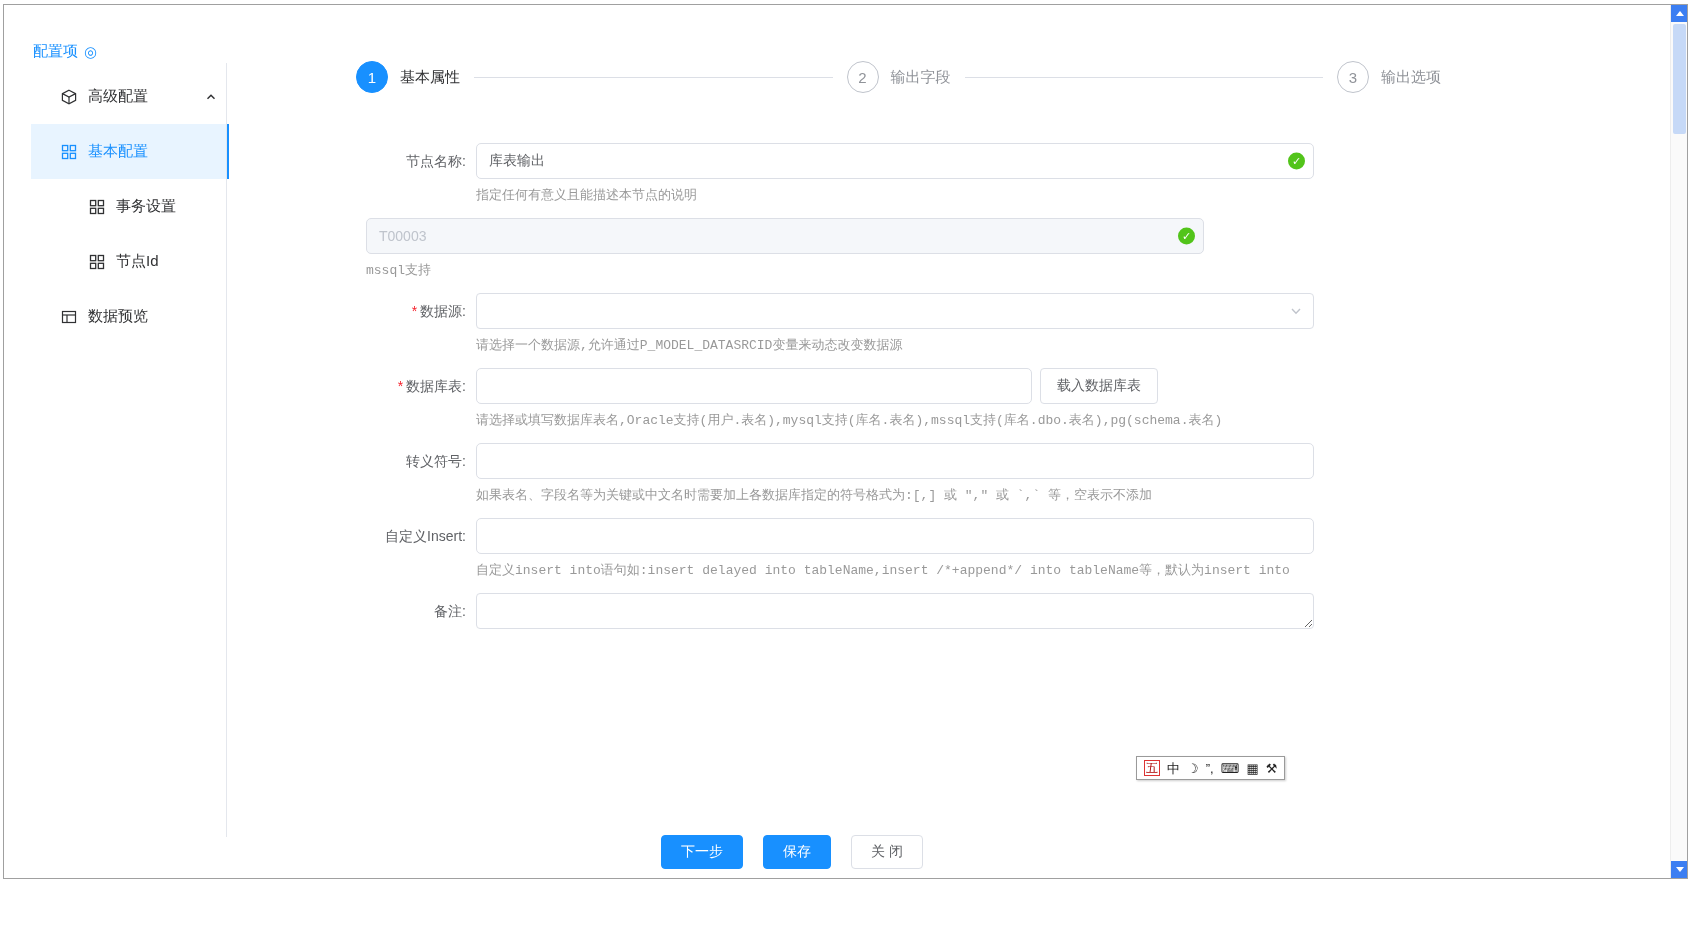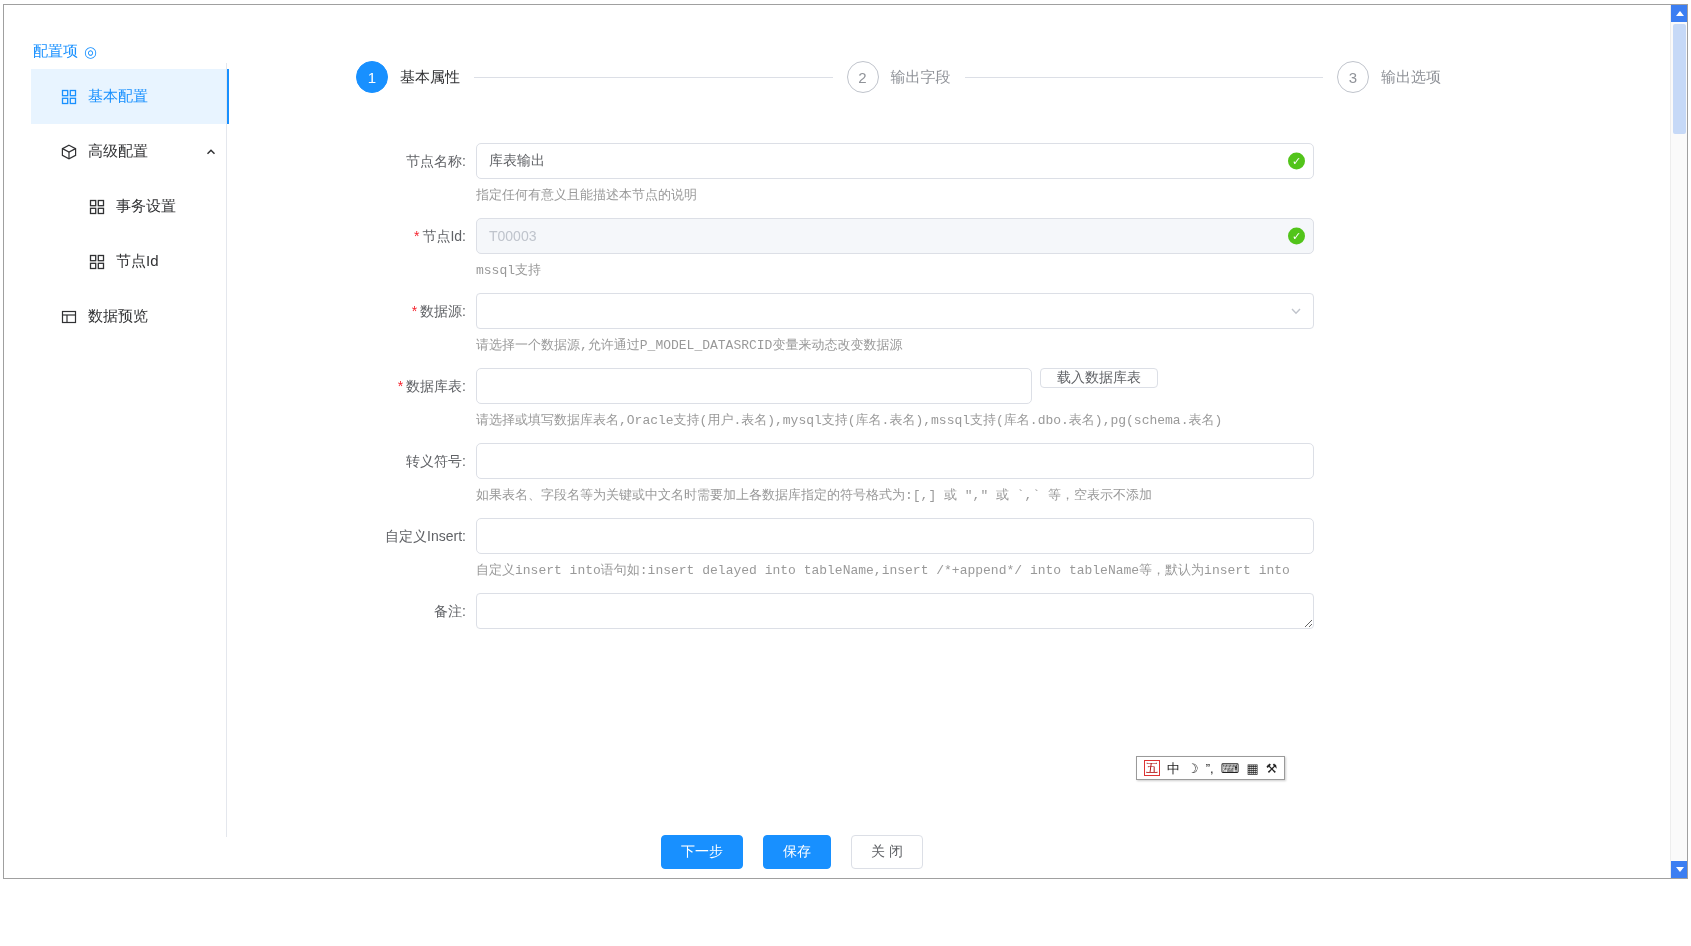--- a/index.html
+++ b/index.html
@@ -68,21 +68,21 @@
     width:17px; height:17px; border-radius:50%; background:#52c41a; color:#fff;
     font-size:11px; display:flex; align-items:center; justify-content:center;
   }
   .select {
     position:relative; width:838px; height:36px; border:1px solid #dcdfe6;
     border-radius:4px; background:#fff; cursor:pointer;
   }
   .select .arrow { position:absolute; right:10px; top:10px; color:#c0c4cc; display:flex; }
   .fhelp { color:#999; font-size:13px; line-height:20px; margin-top:7px;font-family:Liberation Mono, monospace; }
   .inline-btn {
-    height:20px; margin-left:8px; padding:0 16px; background:#fff;
+    height:36px; margin-left:8px; padding:0 16px; background:#fff;
     border:1px solid #dcdfe6; border-radius:4px; font-size:14px; color:#606266;
     cursor:pointer; font-family:inherit; white-space:nowrap;
   }
   .ctrl-line { display:flex; align-items:flex-start; }
 
   .radio-group { display:flex; align-items:center; height:36px; gap:30px; }
   .radio-item { display:flex; align-items:center; gap:8px; cursor:pointer; font-size:14px; color:#606266; }
   .radio { width:14px; height:14px; border-radius:50%; border:1px solid #dcdfe6; background:#fff; position:relative; flex:0 0 auto; }
   .radio.checked { border-color:#1890ff; }
   .radio.checked::after { content:""; position:absolute; left:3px; top:3px; right:3px; bottom:3px; border-radius:50%; background:#1890ff; }
@@ -124,42 +124,42 @@
 <body>
 
 <div class="window">
 
   <aside class="sidebar">
     <div class="sidebar-title">
       <span>配置项</span>
       <span class="gear">◎</span>
     </div>
     <nav class="nav">
+      <div class="nav-item">
+        <svg width="16" height="16" viewBox="0 0 16 16" fill="none" stroke="currentColor" stroke-width="1.2">
+            <path d="M8 1.2 L14.6 4.6 L14.6 11.4 L8 14.8 L1.4 11.4 L1.4 4.6 Z"></path>
+            <path d="M1.4 4.6 L8 8 L14.6 4.6"></path>
+            <path d="M8 8 L8 14.8"></path>
+          </svg>
+        <span>高级配置</span>
+        <span class="chev">
+          <svg width="12" height="12" viewBox="0 0 12 12" fill="none" stroke="currentColor" stroke-width="1.4">
+              <polyline points="2.5,7.8 6,4.2 9.5,7.8"></polyline>
+            </svg>
+        </span>
+      </div>
       <div class="nav-item active">
         <svg width="16" height="16" viewBox="0 0 16 16" fill="none" stroke="currentColor" stroke-width="1.3">
             <rect x="1.5" y="1.5" width="5.2" height="5.2"></rect>
             <rect x="9.3" y="1.5" width="5.2" height="5.2"></rect>
             <rect x="1.5" y="9.3" width="5.2" height="5.2"></rect>
             <rect x="9.3" y="9.3" width="5.2" height="5.2"></rect>
           </svg>
         <span>基本配置</span>
       </div>
-      <div class="nav-item">
-        <svg width="16" height="16" viewBox="0 0 16 16" fill="none" stroke="currentColor" stroke-width="1.2">
-            <path d="M8 1.2 L14.6 4.6 L14.6 11.4 L8 14.8 L1.4 11.4 L1.4 4.6 Z"></path>
-            <path d="M1.4 4.6 L8 8 L14.6 4.6"></path>
-            <path d="M8 8 L8 14.8"></path>
-          </svg>
-        <span>高级配置</span>
-        <span class="chev">
-          <svg width="12" height="12" viewBox="0 0 12 12" fill="none" stroke="currentColor" stroke-width="1.4">
-              <polyline points="2.5,7.8 6,4.2 9.5,7.8"></polyline>
-            </svg>
-        </span>
-      </div>
       <div class="nav-item sub">
         <svg width="16" height="16" viewBox="0 0 16 16" fill="none" stroke="currentColor" stroke-width="1.3">
             <rect x="1.5" y="1.5" width="5.2" height="5.2"></rect>
             <rect x="9.3" y="1.5" width="5.2" height="5.2"></rect>
             <rect x="1.5" y="9.3" width="5.2" height="5.2"></rect>
             <rect x="9.3" y="9.3" width="5.2" height="5.2"></rect>
           </svg>
         <span>事务设置</span>
       </div>
       <div class="nav-item sub">
@@ -209,21 +209,20 @@
         <div class="fcontrol">
           <div class="input-wrap">
             <input class="ipt" value="库表输出" style="">
             <span class="valid-icon">✓</span>
           </div>
           <div class="fhelp">指定任何有意义且能描述本节点的说明</div>
         </div>
       </div>
 
       <div class="frow">
-        <div class="flabel"><span class="req">*</span><span>节点Id:</span></div>
         <div class="fcontrol">
           <div class="input-wrap">
             <input class="ipt is-disabled" disabled="" value="T00003" style="">
             <span class="valid-icon">✓</span>
           </div>
           <div class="fhelp">mssql支持</div>
         </div>
       </div>
 
       <div class="frow">

